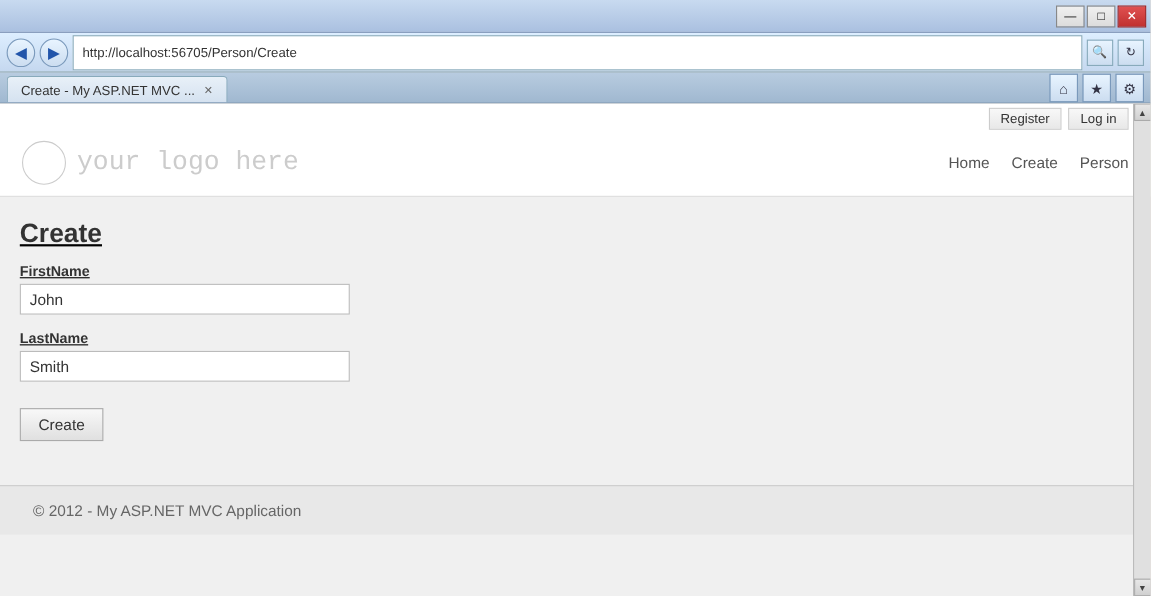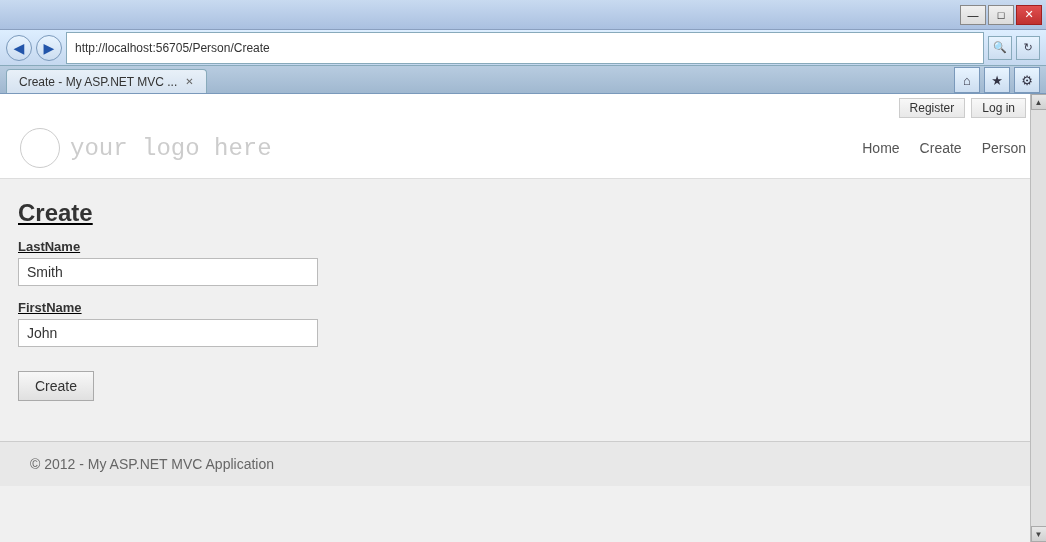--- a/index.html
+++ b/index.html
@@ -377,27 +377,27 @@
             <a class="nav-link">Create</a>
             <a class="nav-link">Person</a>
           </div>
         </div>
       </div>
 
       <div class="main-content">
         <h2 class="page-title">Create</h2>
 
         <div class="form-group">
+          <label class="form-label">FirstName</label>
+          <input class="form-input" type="text" value="John" style="">
+        </div>
+
+        <div class="form-group">
           <label class="form-label">LastName</label>
           <input class="form-input" type="text" value="Smith" style="">
-        </div>
-
-        <div class="form-group">
-          <label class="form-label">FirstName</label>
-          <input class="form-input" type="text" value="John" style="">
         </div>
 
         <button class="create-btn">Create</button>
 
       </div>
 
       <div class="page-footer">
         <span>© 2012 - My ASP.NET MVC Application</span>
       </div>
 

